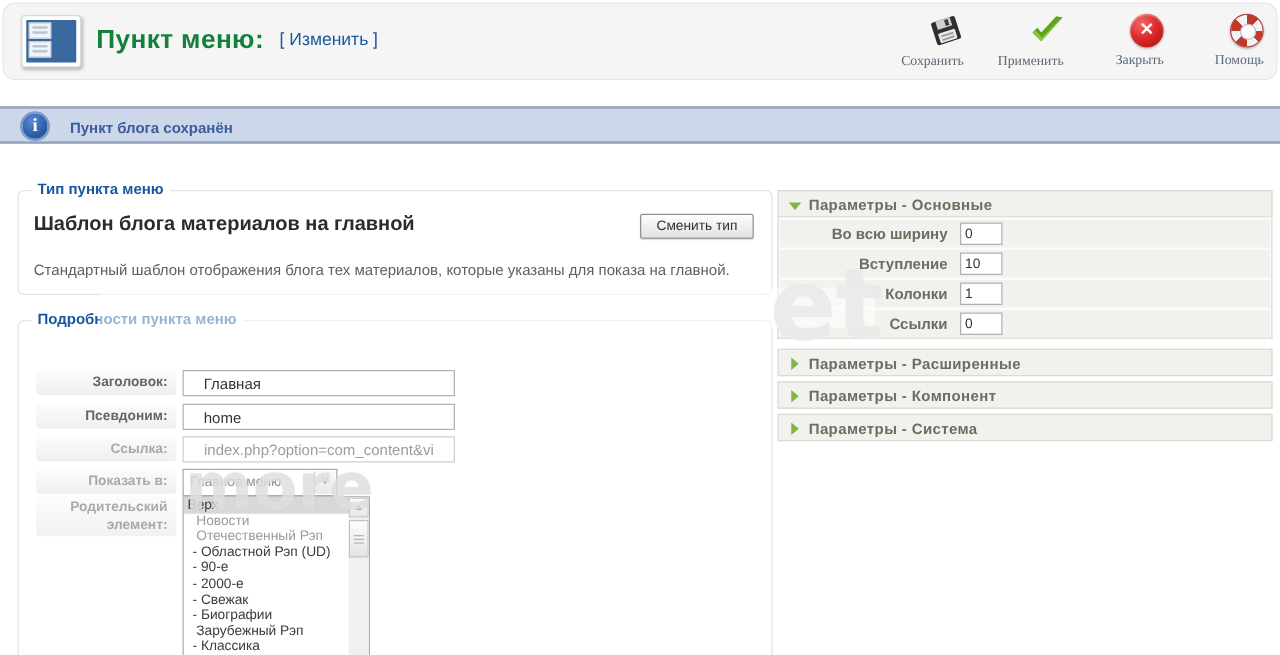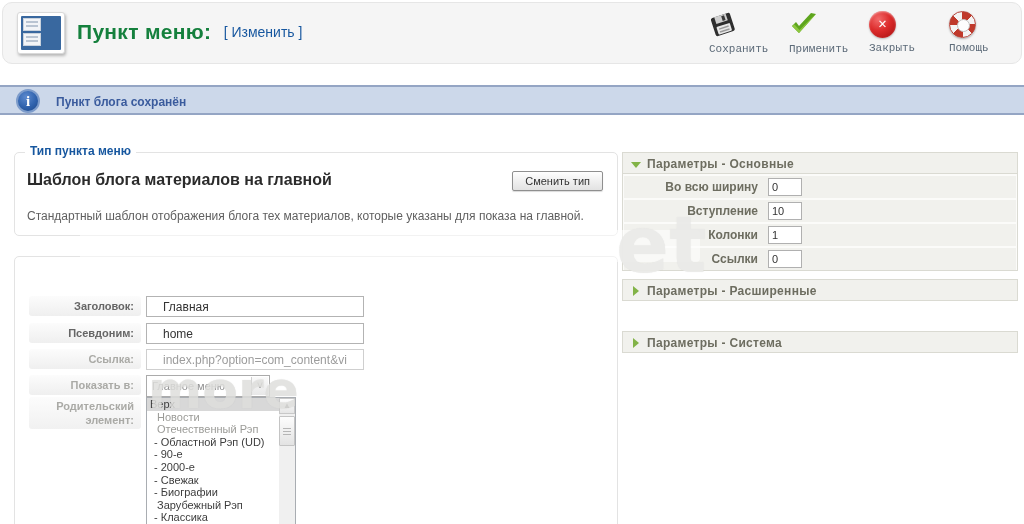--- a/index.html
+++ b/index.html
@@ -17,23 +17,23 @@
   .app-icon .pane { position:absolute; left:2px; background:#f2f4f7; border:1px solid #c9d2dd; }
   .app-icon .pane.p1 { top:2px; width:18px; height:13px; }
   .app-icon .pane.p2 { top:17px; width:18px; height:13px; }
   .app-icon .pane i { display:block; height:2px; background:#b9c4d2; margin:2px 2px 0 2px; }
   .titlebox { position:absolute; left:74px; top:17px; white-space:nowrap; }
   .page-title { font-size:21px; font-weight:bold; color:#15803d; letter-spacing:.3px; }
   .page-subtitle { font-size:14px; font-weight:normal; color:#17579f; margin-left:8px; position:relative; top:-2px; }
 
   
   .toolbar { position:absolute; right:10px; top:8px; display:flex; gap:18px; }
-  .tbtn { display:flex; flex-direction:column; align-items:flex-start; gap:4px;
+  .tbtn { display:flex; flex-direction:column; align-items:flex-end; gap:4px;
           min-width:62px; cursor:pointer; background:none; border:none;
-          font-family:Liberation Mono, monospace; }
+          font-family:Liberation Serif, serif; }
   .tbtn .lbl { font-size:11px; color:#5c6a78; }
   .ic { width:28px; height:28px; position:relative; }
   
   .ic-save svg { transform:rotate(-8deg); }
   
   
   .ic-close { width:27px; height:27px; border-radius:50%;
               background:radial-gradient(circle at 35% 30%, #f26a6a 0%, #dc2b2b 45%, #a30d0d 100%);
               box-shadow:inset 0 1px 2px rgba(255,255,255,.5), 0 1px 2px rgba(0,0,0,.25); }
   .ic-close::after { content:"✕"; position:absolute; left:0; right:0; top:4px;
@@ -206,20 +206,21 @@
   </div>
 
   <div class="fieldset fs-type">
     <div class="legend">Тип пункта меню</div>
     <div class="type-title">Шаблон блога материалов на главной</div>
     <button class="change-btn">Сменить тип</button>
     <div class="type-desc">Стандартный шаблон отображения блога тех материалов, которые указаны для показа на главной.</div>
   </div>
 
   <div class="fieldset fs-details">
+    <div class="legend">Подробности пункта меню</div>
 
 
     <div class="frow" style="top:39px;">
       <span class="flabel">Заголовок:</span>
       <input class="tinput" type="text" value="Главная" style="">
     </div>
 
     <div class="frow" style="top:66px;">
       <span class="flabel">Псевдоним:</span>
       <input class="tinput" type="text" value="home" style="">
@@ -283,20 +284,24 @@
     <div class="prow">
       <span class="plbl">Ссылки</span>
       <input class="pinput" type="text" value="0" style="">
     </div>
   </div>
 
   <div class="panelhead" style="top:279px;">
     <span class="arrow-right"></span>
     <span class="ptitle">Параметры - Расширенные</span>
   </div>
+  <div class="panelhead" style="top:305px;">
+    <span class="arrow-right"></span>
+    <span class="ptitle">Параметры - Компонент</span>
+  </div>
   <div class="panelhead" style="top:331px;">
     <span class="arrow-right"></span>
     <span class="ptitle">Параметры - Система</span>
   </div>
 
   <div class="wm-band"></div>
   <div class="wm wm1">et</div>
   <div class="wm wm2">more</div>
 
 </div>

